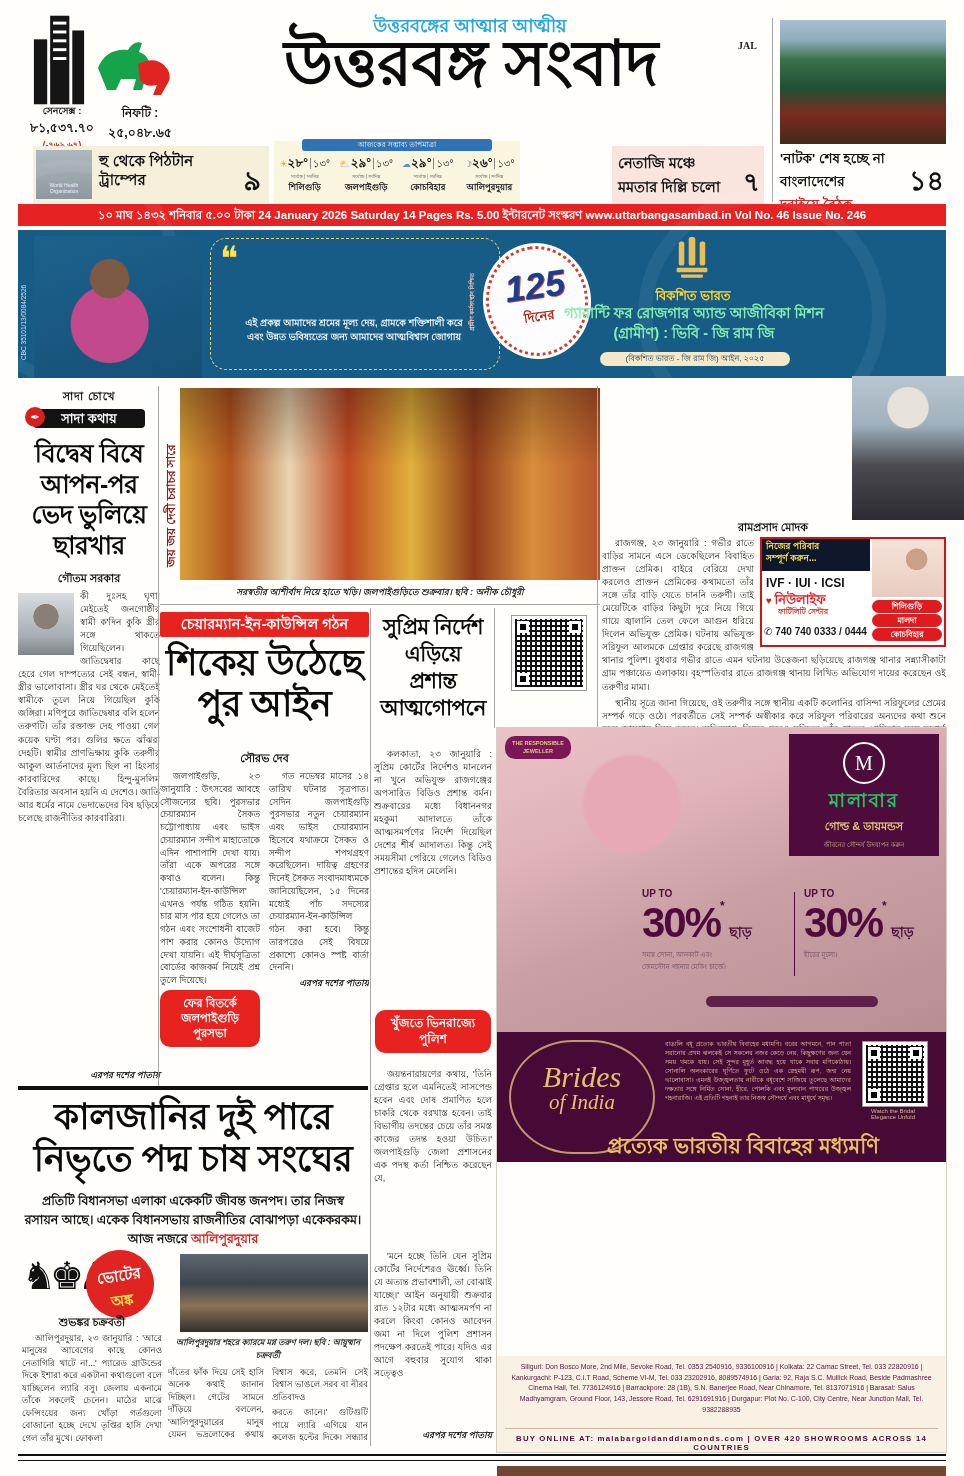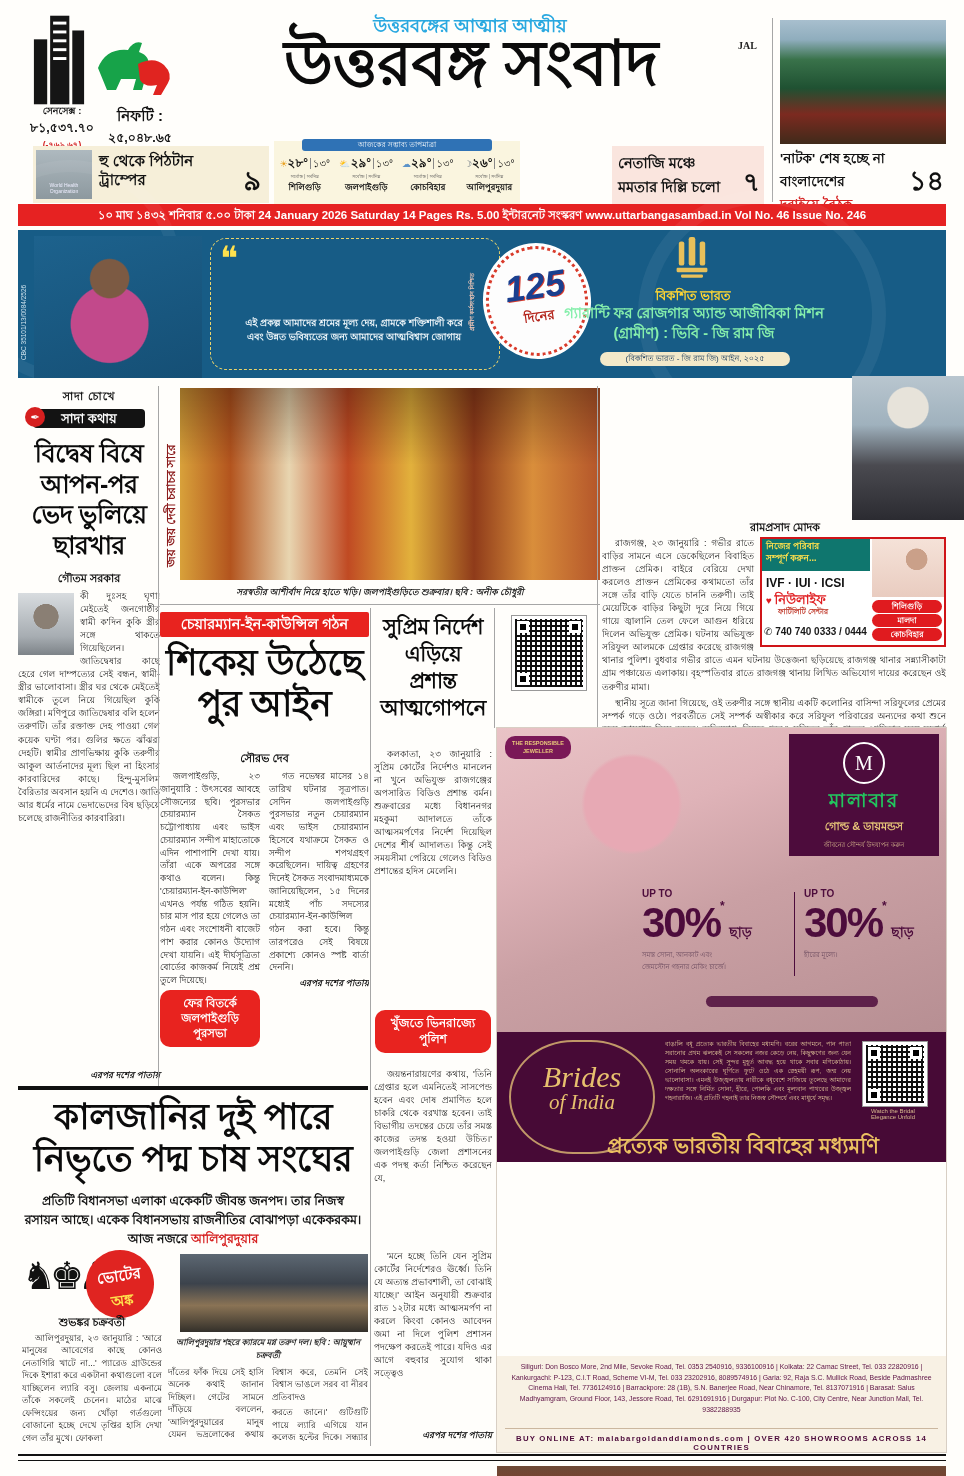--- a/index.html
+++ b/index.html
@@ -65,21 +65,21 @@
             <path d="M8 38 q8-20 30-18 q6-10 14-7 l-3 9 q12 4 9 16 l-6 22 h-9 l3-11 h-15 l-5 11 h-9 z" fill="#17a349"></path>
             <path d="M48 34 q16-8 26 1 q9 9 4 18 l-7 12 h-8 l4-10 q-12 3-17-5 z" fill="#e02420"></path>
           </svg>
       </span>
       <div class="abs c" style="left:0;top:92px;width:76px;">
         <div class="b" style="font-size:9.5px;">সেনসেক্স :</div>
         <div class="b" style="font-size:12.5px;">৮১,৫৩৭.৭০</div>
         <div class="b" style="font-size:8.5px;color:#d21c1c;">(-৭৬৯.৬৭)</div>
       </div>
       <div class="abs c" style="left:78px;top:92px;width:76px;">
-        <div class="b" style="font-size:15px;">নিফটি :</div>
+        <div class="b" style="font-size:12px;">নিফটি :</div>
         <div class="b" style="font-size:12.5px;">২৫,০৪৮.৬৫</div>
         <div class="b" style="font-size:8.5px;color:#d21c1c;">(-২৪১.২৫)</div>
       </div>
     </div>
 
     <div class="abs c b" style="left:300px;top:12px;width:340px;font-size:18px;color:#29a8e0;">উত্তরবঙ্গের আত্মার আত্মীয়</div>
     <div class="abs c headline" style="left:178px;top:30px;width:586px;font-size:63px;line-height:1.05;">উত্তরবঙ্গ সংবাদ</div>
     <div class="abs b" style="left:738px;top:40px;font-size:10px;font-family:'Liberation Serif','DejaVu Serif',serif;color:#222;">JAL</div>
     <div class="abs vline" style="left:772px;top:18px;height:184px;"></div>
 
@@ -227,25 +227,25 @@
   <div class="abs" style="left:506px;top:616px;width:86px;height:108px;">
     <div class="qr" style="width:68px;height:68px;margin:0 auto;">
       <div class="eye" style="left:2px;top:2px;"></div>
       <div class="eye" style="right:2px;top:2px;"></div>
       <div class="eye" style="left:2px;bottom:2px;"></div>
     </div>
   </div>
 
   <div class="abs vline" style="left:597px;top:386px;height:344px;"></div>
   <div class="abs" style="left:600px;top:385px;width:346px;height:347px;">
-    <div class="abs byline" style="left:12px;top:134px;width:346px;">রামপ্রসাদ মোদক</div>
+    <div class="abs byline" style="left:0;top:134px;width:346px;">রামপ্রসাদ মোদক</div>
     <div class="abs bodytxt" style="left:2px;top:152px;width:344px;height:194px;">
 
       <div style="float:right;width:182px;height:106px;margin:0 0 4px 6px;border:2px solid #cf1418;background:#fff;position:relative;overflow:hidden;">
-        <div class="b pl" style="position:absolute;left:0;top:0;width:104px;height:30px;background:#0f766e;color:#ffe14d;font-size:9px;line-height:1.3;padding:2px 0 0 4px;">নিজের পরিবার
+        <div class="b pl" style="position:absolute;left:0;top:0;width:104px;height:30px;background:#0f172a;color:#ffe14d;font-size:9px;line-height:1.3;padding:2px 0 0 4px;">নিজের পরিবার
 সম্পূর্ণ করুন...</div>
         <div class="b" style="position:absolute;left:4px;top:36px;font-size:12px;color:#111;">IVF · IUI · ICSI</div>
         <div style="position:absolute;left:4px;top:52px;">
           <span style="color:#e01b1f;font-size:10px;">♥</span>
           <span class="b" style="color:#e01b1f;font-size:13px;">নিউলাইফ</span>
         </div>
         <div style="position:absolute;left:16px;top:68px;font-size:7.5px;color:#c0392b;font-weight:bold;">ফার্টিলিটি সেন্টার</div>
         <div style="position:absolute;left:2px;top:86px;font-weight:bold;font-size:10px;">
           <span>✆</span>
           <span>740 740 0333 / 0444</span>

